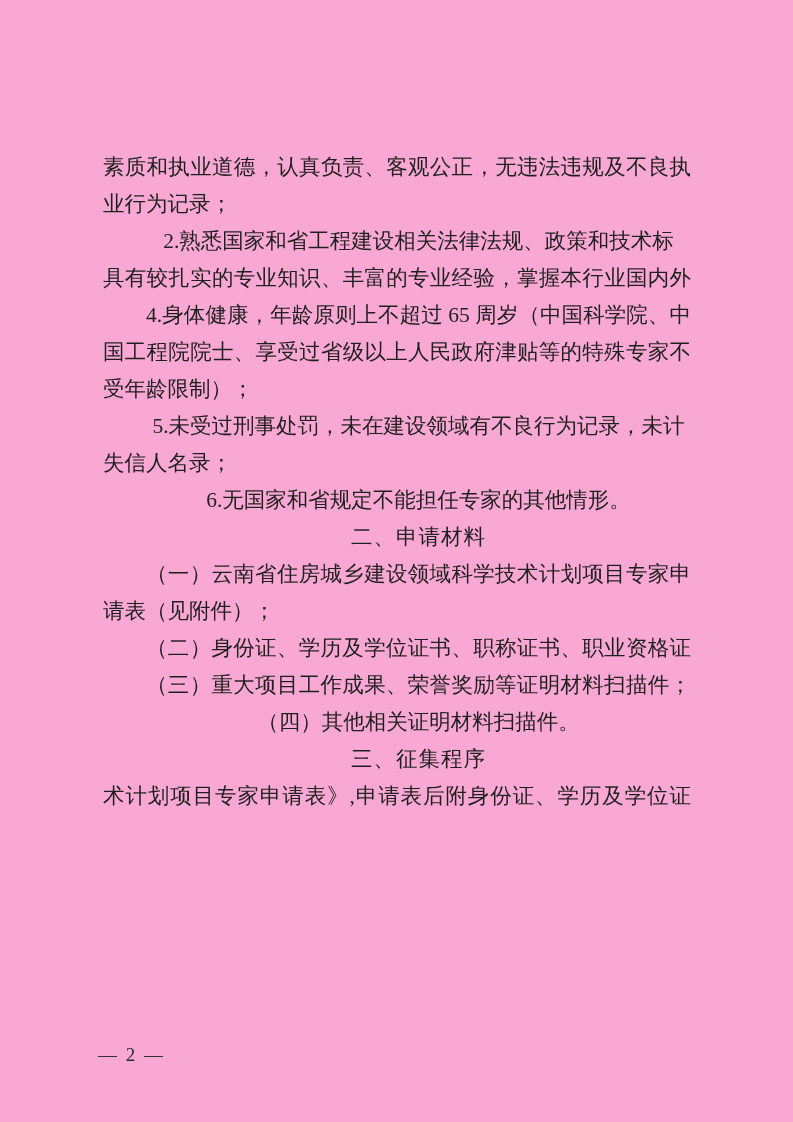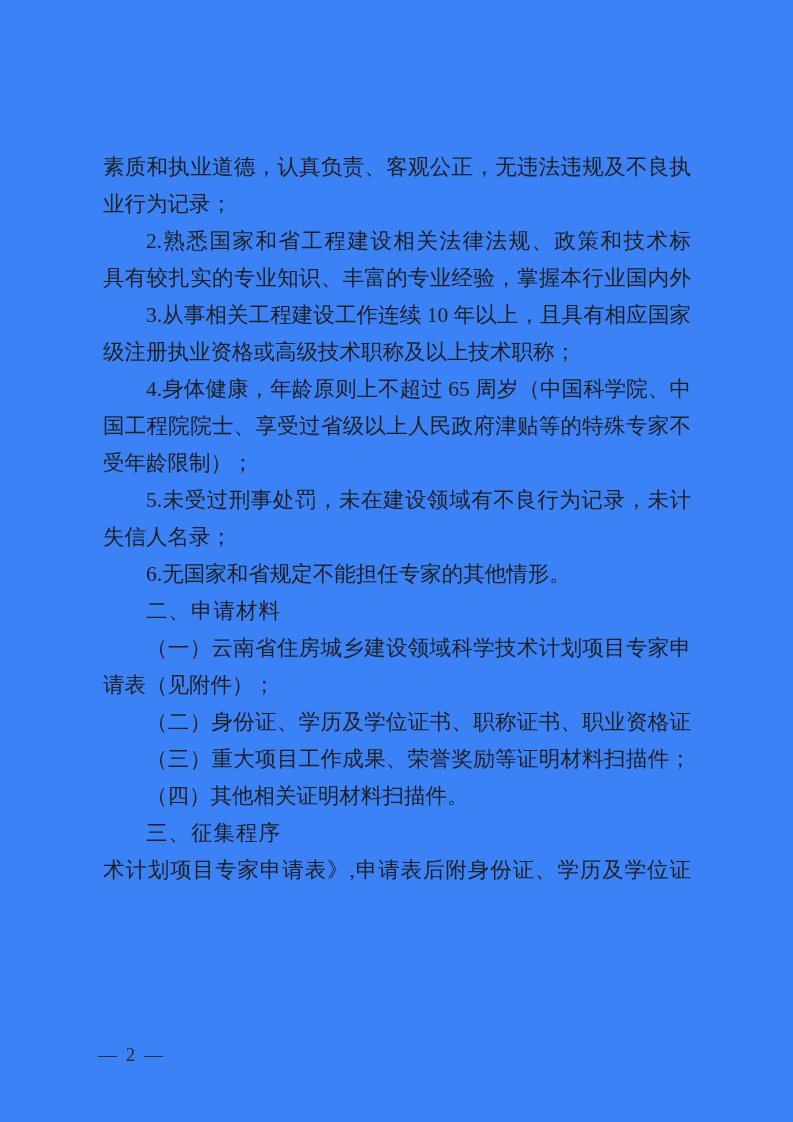--- a/index.html
+++ b/index.html
@@ -4,21 +4,21 @@
 <style>
   html, body {
     margin: 0;
     padding: 0;
     background: #ffffff;
   }
   .page {
     position: relative;
     width: 793px;
     height: 1122px;
-    background: #3b82f6;
+    background: #f9a8d4;
     overflow: hidden;
     font-family: "Liberation Serif", "DejaVu Serif", serif;
   }
   .content {
     position: absolute;
     left: 103px;
     top: 149px;
     width: 588px;
   }
   .para { margin: 0; padding: 0; }
@@ -29,20 +29,21 @@
     color: #1f1f1f;
     text-align: left;
     overflow: hidden;
   }
   .line.fill {
     text-align: justify;
     text-align-last: justify;
   }
   .line.indent {
     text-indent: 43px;
+    text-align: center;
   }
   .line.heading {
     font-family: "Liberation Sans", "DejaVu Sans", sans-serif;
     font-weight: 400;
     letter-spacing: 1px;
   }
   .footer {
     position: absolute;
     left: 98px;
     top: 1040px;
@@ -62,24 +63,20 @@
     <div class="para">
       <div class="line fill">素质和执业道德，认真负责、客观公正，无违法违规及不良执</div>
       <div class="line">业行为记录；</div>
     </div>
 
     <div class="para">
       <div class="line fill indent">2.熟悉国家和省工程建设相关法律法规、政策和技术标准，</div>
       <div class="line fill">具有较扎实的专业知识、丰富的专业经验，掌握本行业国内外</div>
     </div>
 
-    <div class="para">
-      <div class="line fill indent">3.从事相关工程建设工作连续 10 年以上，且具有相应国家</div>
-      <div class="line">级注册执业资格或高级技术职称及以上技术职称；</div>
-    </div>
 
     <div class="para">
       <div class="line fill indent">4.身体健康，年龄原则上不超过 65 周岁（中国科学院、中</div>
       <div class="line fill">国工程院院士、享受过省级以上人民政府津贴等的特殊专家不</div>
       <div class="line">受年龄限制）；</div>
     </div>
 
     <div class="para">
       <div class="line fill indent">5.未受过刑事处罚，未在建设领域有不良行为记录，未计入</div>
       <div class="line">失信人名录；</div>

